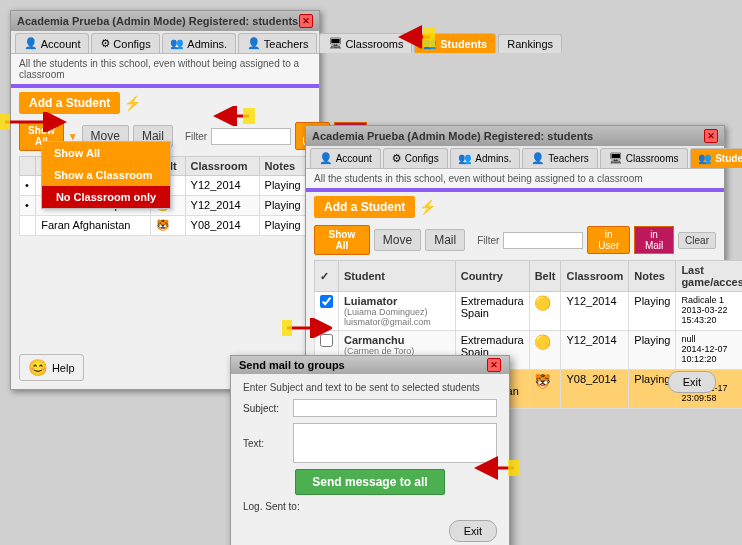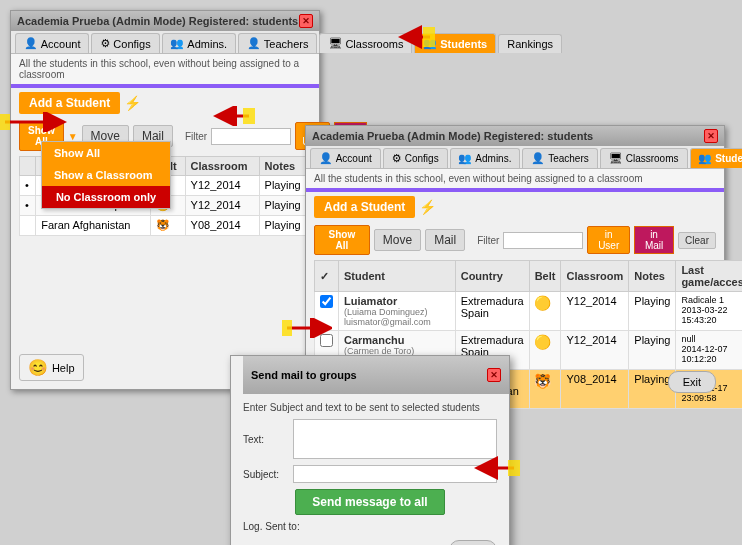--- a/index.html
+++ b/index.html
@@ -220,24 +220,24 @@
     
     .mail-dialog {
       background: #f0f0f0;
       border: 1px solid #999;
       box-shadow: 3px 3px 8px rgba(0,0,0,0.4);
       position: absolute;
       z-index: 100;
     }
     .mail-dialog-title {
       background: linear-gradient(to bottom, #c8c8c8, #a8a8a8);
-      padding: 12px 8px;
+      padding: 2px 8px;
       font-weight: bold;
       font-size: 11px;
-      display: flex; justify-content: space-between; align-items: center; margin-left: 12px;
+      display: flex; justify-content: space-between; align-items: center;
     }
     .mail-dialog-body { padding: 8px 12px; }
     .mail-subtitle { font-size: 10px; color: #444; margin-bottom: 6px; }
     .form-row { display: flex; align-items: center; margin-bottom: 6px; }
     .form-label { width: 50px; font-size: 10px; color: #333; }
     .form-input { border: 1px solid #bbb; padding: 2px 4px; font-size: 10px; flex: 1; height: 18px; }
     .form-textarea { border: 1px solid #bbb; padding: 2px 4px; font-size: 10px; flex: 1; height: 40px; resize: none; }
     .log-row { display: flex; align-items: flex-end; margin-top: 4px; }
     .log-label { font-size: 10px; color: #333; margin-right: 4px; }
 
@@ -450,26 +450,26 @@
 </div>
 
 <div class="mail-dialog" style="left:230px; top:355px; width:280px;">
   <div class="mail-dialog-title">
     <span>Send mail to groups</span>
     <div class="window-close">✕</div>
   </div>
   <div class="mail-dialog-body">
     <div class="mail-subtitle">Enter Subject and text to be sent to selected students</div>
     <div class="form-row">
+      <span class="form-label">Subject:</span>
+      <input class="form-input" type="text" style="">
+    </div>
+    <div class="form-row">
       <span class="form-label">Text:</span>
       <textarea class="form-textarea" style=""></textarea>
-    </div>
-    <div class="form-row">
-      <span class="form-label">Subject:</span>
-      <input class="form-input" type="text" style="">
     </div>
     <div style="text-align:center; margin: 6px 0;">
       <button class="btn-green">Send message to all</button>
     </div>
     <div class="log-row">
       <span class="log-label">Log. Sent to:</span>
     </div>
     <div style="text-align:right; margin-top:8px;">
       <button class="btn-exit">Exit</button>
     </div>

